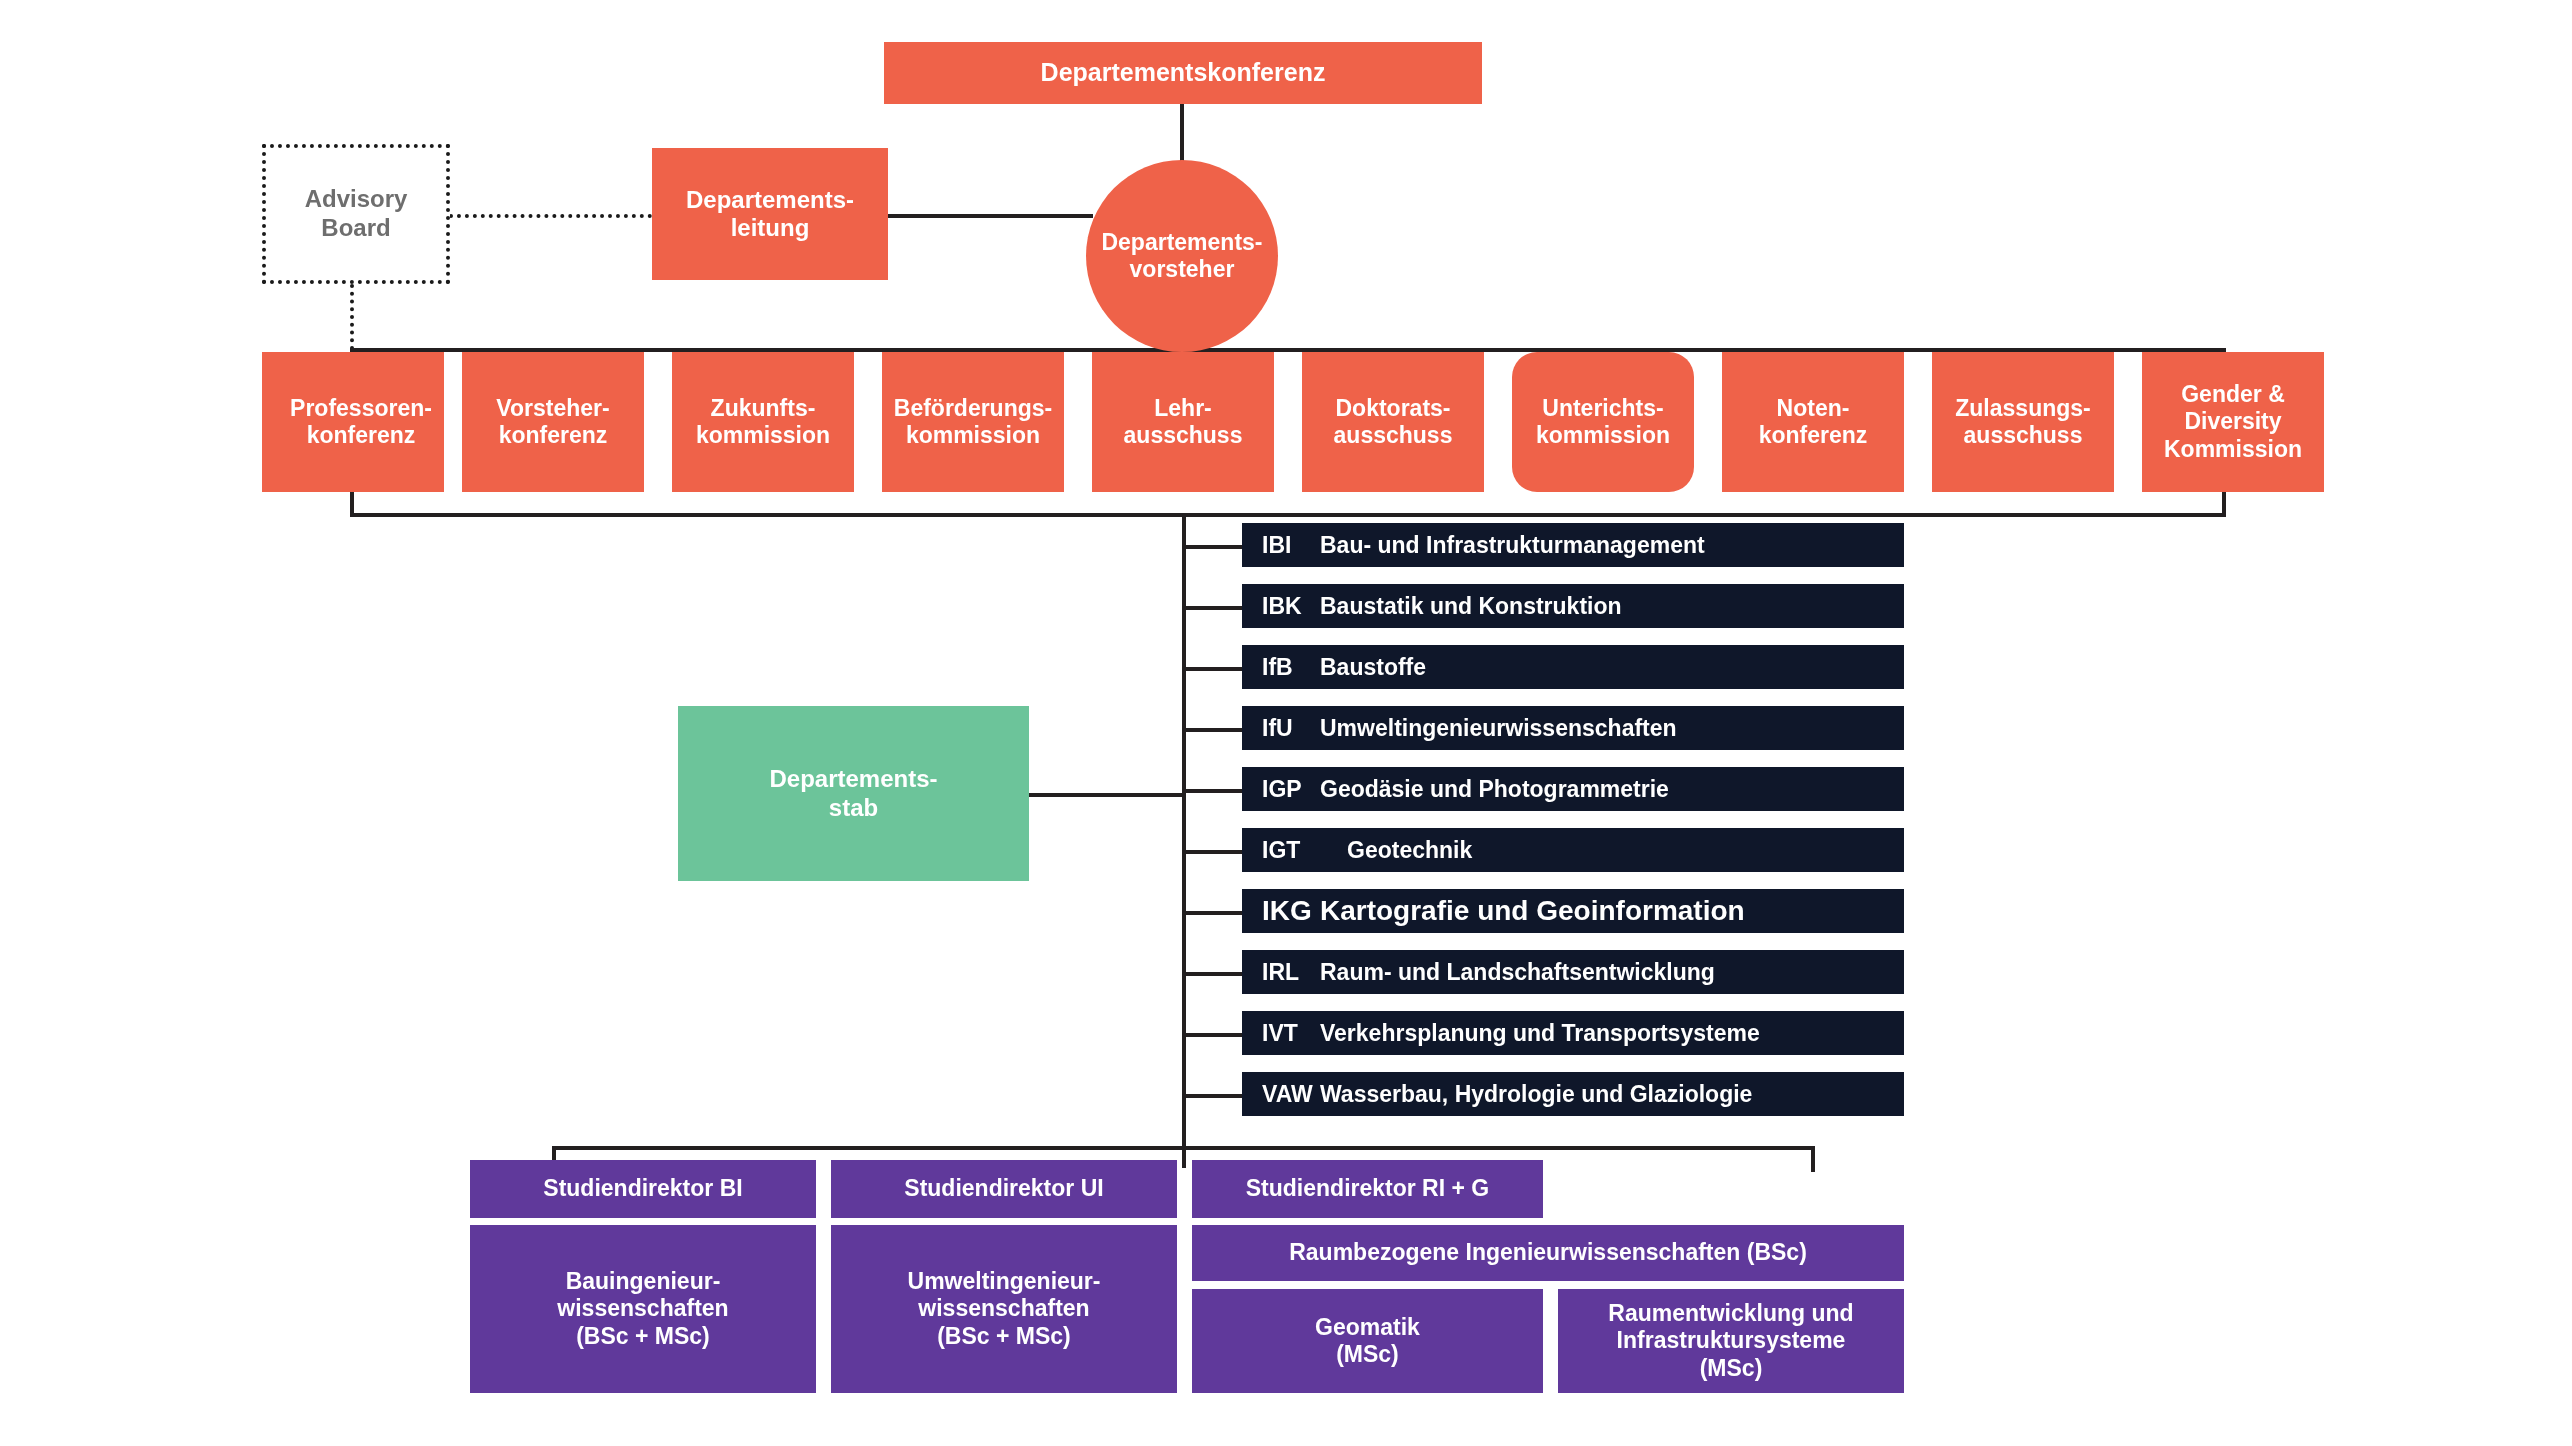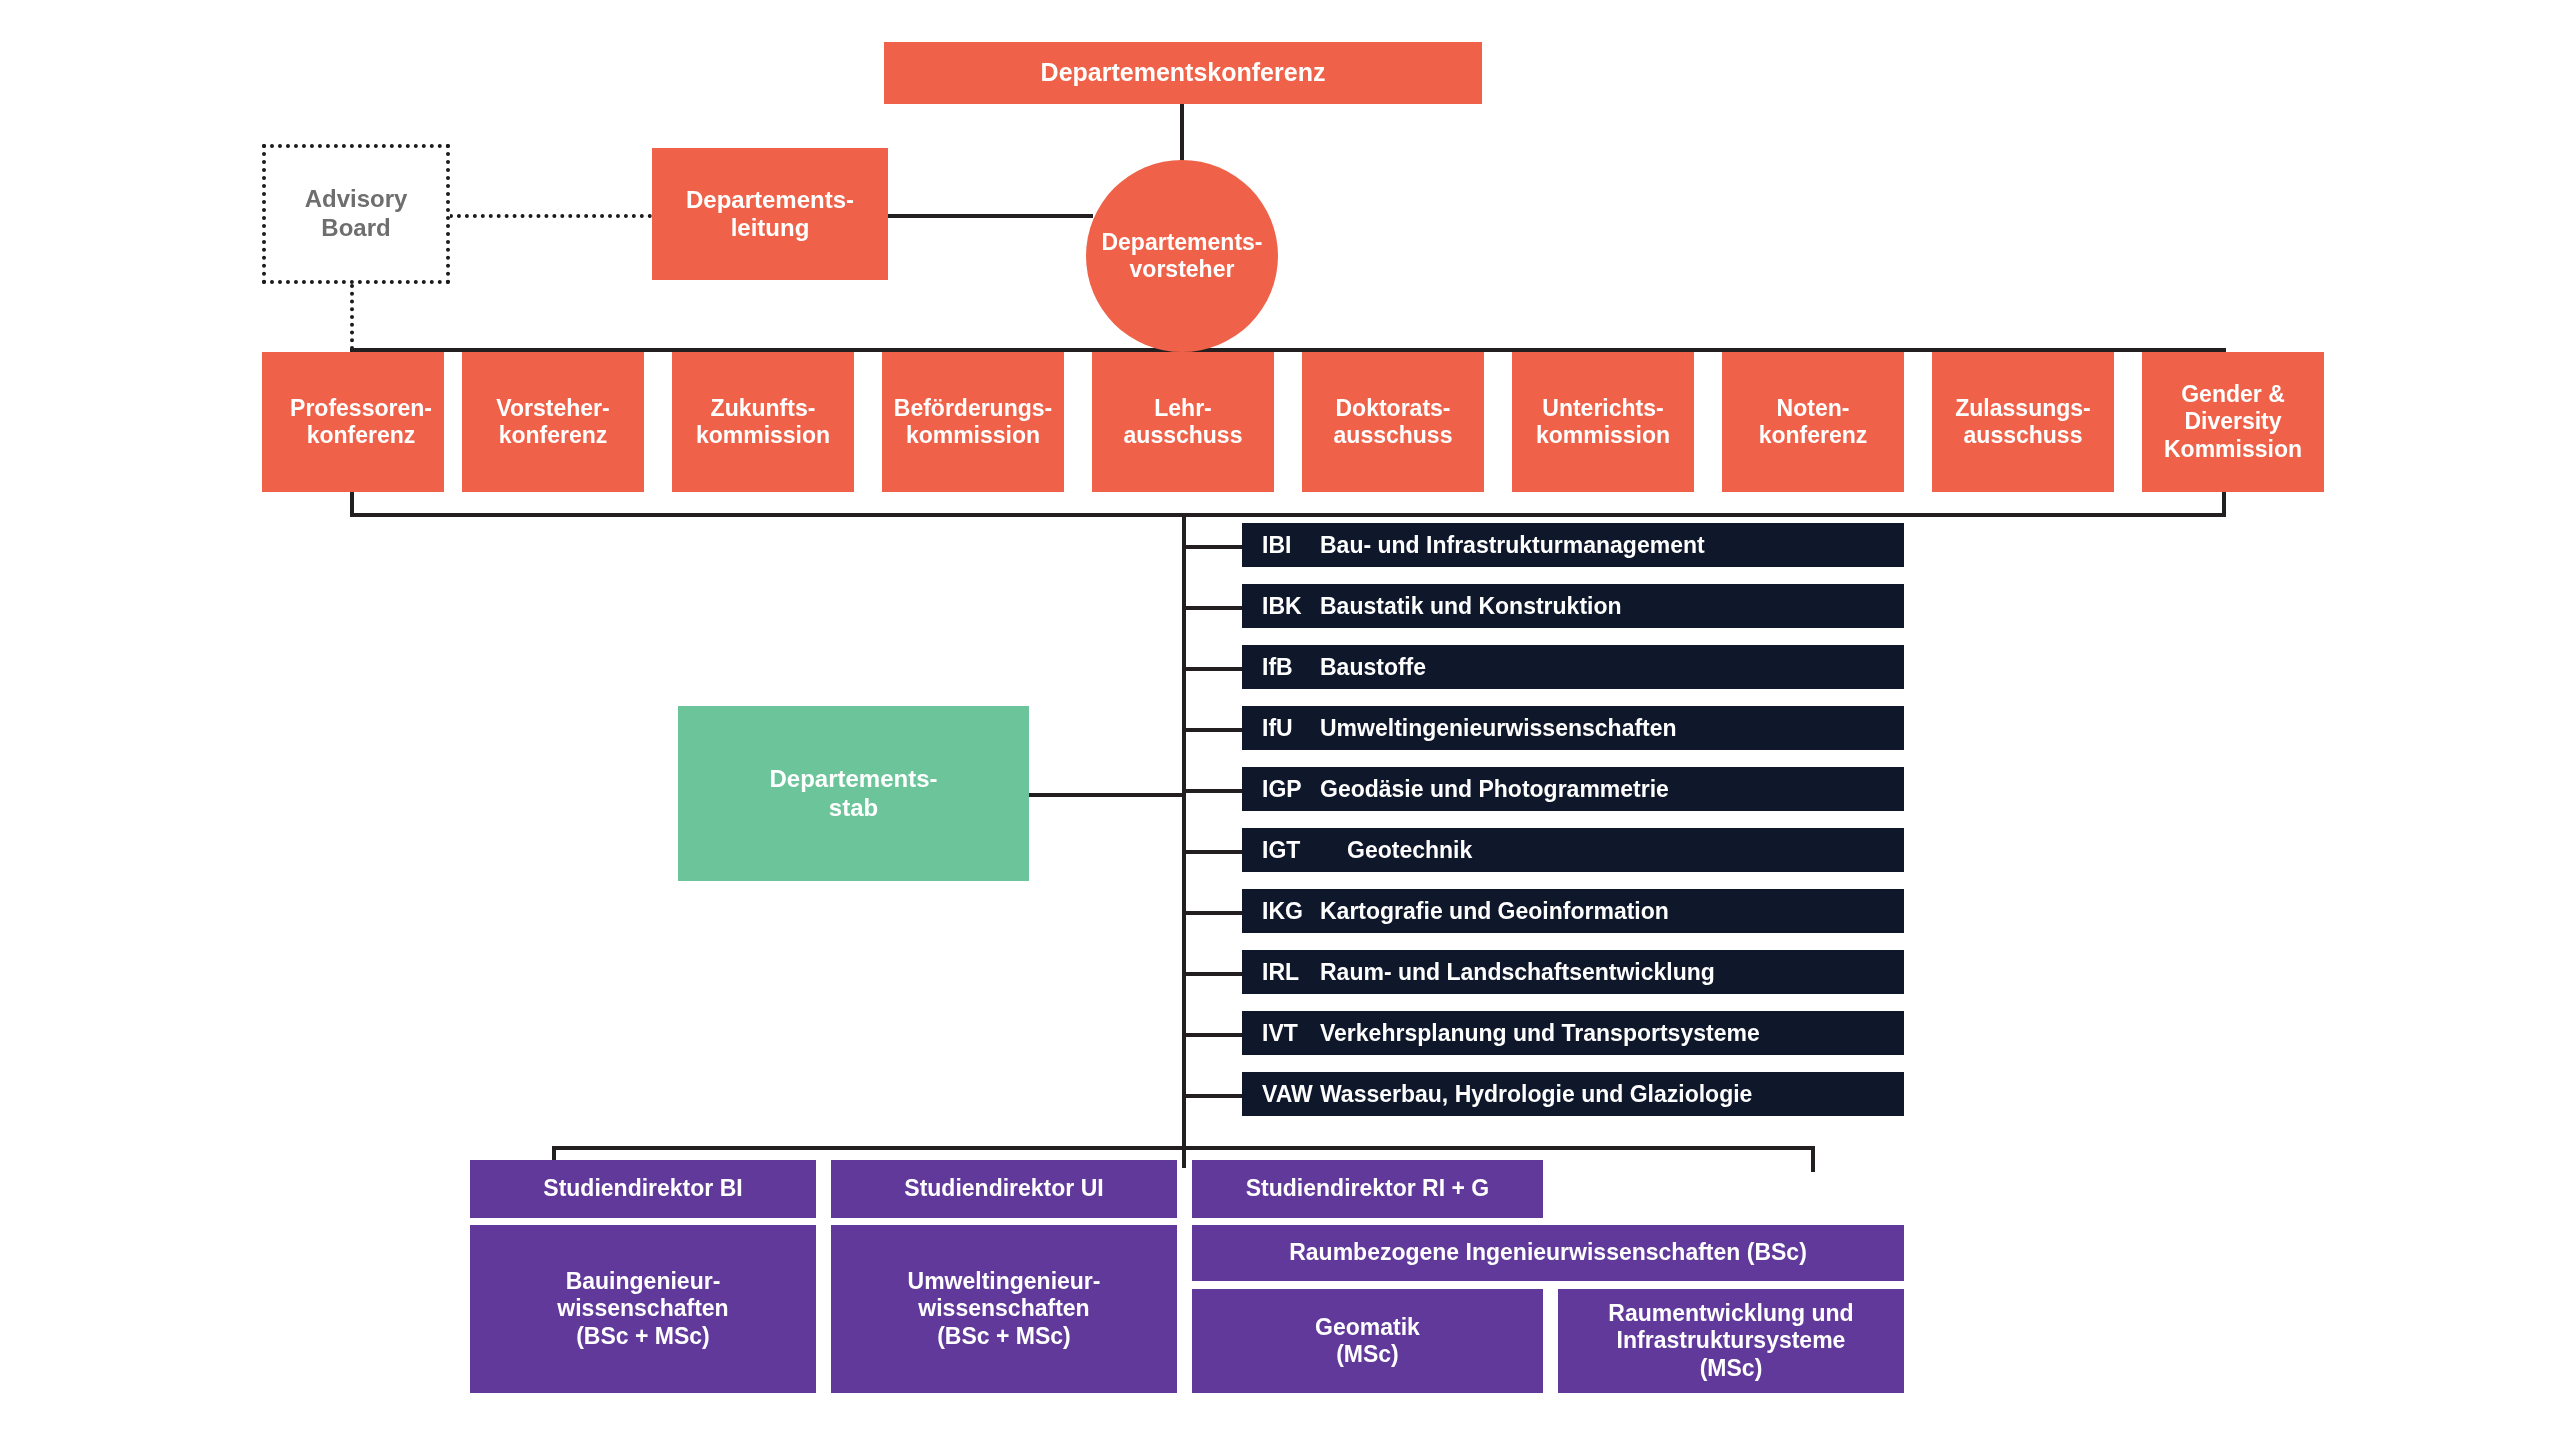--- a/index.html
+++ b/index.html
@@ -90,21 +90,21 @@
   <div class="box red" style="left:462px;top:352px;width:182px;height:140px;font-size:23px;white-space:pre-line;">Vorsteher-
 konferenz</div>
   <div class="box red" style="left:672px;top:352px;width:182px;height:140px;font-size:23px;white-space:pre-line;">Zukunfts-
 kommission</div>
   <div class="box red" style="left:882px;top:352px;width:182px;height:140px;font-size:23px;white-space:pre-line;">Beförderungs-
 kommission</div>
   <div class="box red" style="left:1092px;top:352px;width:182px;height:140px;font-size:23px;white-space:pre-line;">Lehr-
 ausschuss</div>
   <div class="box red" style="left:1302px;top:352px;width:182px;height:140px;font-size:23px;white-space:pre-line;">Doktorats-
 ausschuss</div>
-  <div class="box red" style="left:1512px;top:352px;width:182px;height:140px;font-size:23px;white-space:pre-line;">Unterichts-
+  <div class="box red" style="left:1512px;top:352px;width:182px;height:140px;font-size:23px;white-space:pre-line;border-radius:25px;">Unterichts-
 kommission</div>
   <div class="box red" style="left:1722px;top:352px;width:182px;height:140px;font-size:23px;white-space:pre-line;">Noten-
 konferenz</div>
   <div class="box red" style="left:1932px;top:352px;width:182px;height:140px;font-size:23px;white-space:pre-line;">Zulassungs-
 ausschuss</div>
   <div class="box red" style="left:2142px;top:352px;width:182px;height:140px;font-size:23px;white-space:pre-line;">Gender &amp;
 Diversity
 Kommission</div>
 
   <div class="box green" style="left:678px;top:706px;width:351px;height:175px;font-size:24px;white-space:pre-line;">Departements-
@@ -127,21 +127,21 @@
     <span class="nm">Umweltingenieurwissenschaften</span>
   </div>
   <div class="inst" style="left:1242px;top:767px;width:662px;height:44px;font-size:23px;">
     <span class="code">IGP</span>
     <span class="nm">Geodäsie und Photogrammetrie</span>
   </div>
   <div class="inst" style="left:1242px;top:828px;width:662px;height:44px;font-size:23px;gap:27px;">
     <span class="code">IGT</span>
     <span class="nm">Geotechnik</span>
   </div>
-  <div class="inst" style="left:1242px;top:889px;width:662px;height:44px;font-size:23px;">
+  <div class="inst" style="left:1242px;top:889px;width:662px;height:44px;font-size:28px;">
     <span class="code">IKG</span>
     <span class="nm">Kartografie und Geoinformation</span>
   </div>
   <div class="inst" style="left:1242px;top:950px;width:662px;height:44px;font-size:23px;">
     <span class="code">IRL</span>
     <span class="nm">Raum- und Landschaftsentwicklung</span>
   </div>
   <div class="inst" style="left:1242px;top:1011px;width:662px;height:44px;font-size:23px;">
     <span class="code">IVT</span>
     <span class="nm">Verkehrsplanung und Transportsysteme</span>

